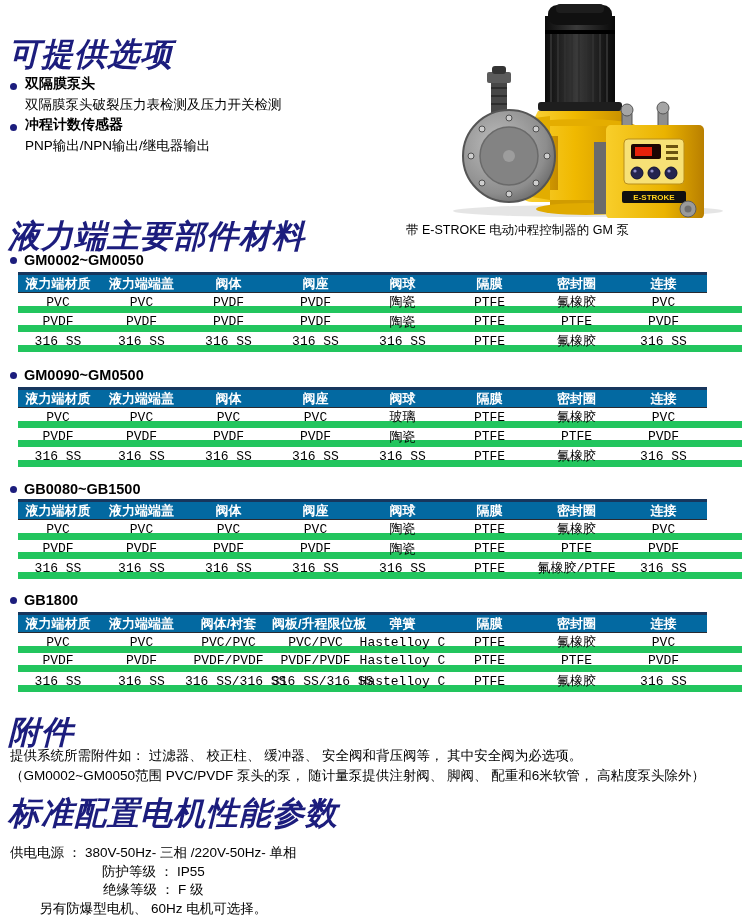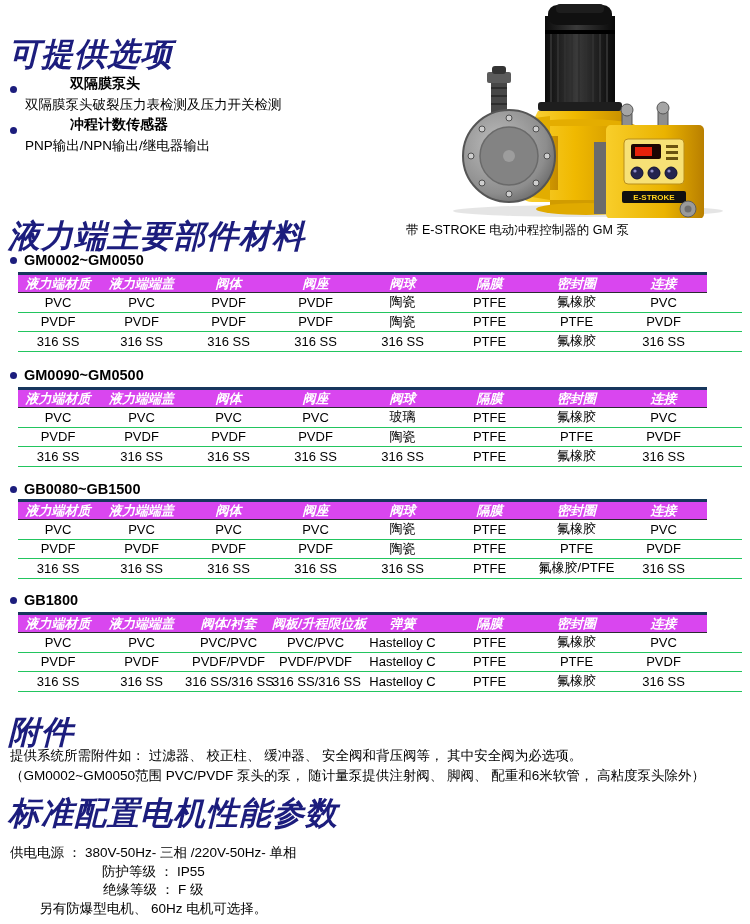--- a/index.html
+++ b/index.html
@@ -8,44 +8,43 @@
     font-family:"Liberation Sans","DejaVu Sans",sans-serif;color:#111;
   }
   
   .hsec{
     position:absolute;left:8px;margin:0;
     font-size:32px;font-weight:bold;font-style:italic;
     color:#1c1d7d;letter-spacing:1px;white-space:nowrap;
   }
   
   .opt{position:absolute;left:10px;}
-  .opt-row{display:flex;align-items:flex-end;margin-bottom:2px;gap:45px;}
+  .opt-row{display:flex;align-items:center;margin-bottom:2px;}
   .dot{width:7px;height:7px;border-radius:50%;background:#1c1d7d;margin:6px 8px 0 0;flex:0 0 auto;}
   .opt-label{font-size:14px;font-weight:bold;line-height:19px;color:#000;}
   .opt-detail{font-size:13.5px;line-height:19px;color:#000;margin:0 12px 1px 15px;}
   
   .figure{position:absolute;left:398px;top:4px;width:352px;height:240px;}
   .caption{position:absolute;left:8px;top:218px;font-size:12.5px;color:#000;white-space:nowrap;}
   
   .tsec-title{position:absolute;left:10px;display:flex;align-items:center;}
   .tsec-title .dot{margin:1px 7px 0 0;}
   .tsec-title span.tt{font-size:14.5px;font-weight:bold;color:#000;}
   .mtable{position:absolute;left:18px;width:724px;}
   .thead{
     display:grid;grid-template-columns:80px repeat(7,87px);
     width:689px;height:21px;align-items:center;
-    background:#d946ef;border-top:3px solid #17365d;border-bottom:1px solid #2a2a30;
+    background:#0369a1;border-top:3px solid #17365d;border-bottom:1px solid #2a2a30;
     box-sizing:border-box;
-    font-style:italic;
   }
   .th{color:#fff;font-weight:bold;font-size:13px;text-align:center;white-space:nowrap;}
   .trow{
     display:grid;grid-template-columns:80px repeat(7,87px) 35px;
     width:724px;height:19.5px;align-items:center;
-    border-bottom:1px solid #22c55e;box-sizing:border-box;
+    border-bottom:7px solid #22c55e;box-sizing:border-box;font-family:Liberation Mono, monospace;
   }
   .td{font-size:13px;color:#000;text-align:center;white-space:nowrap;}
   
   .para{position:absolute;left:10px;font-size:13.5px;line-height:20px;color:#000;margin:0;white-space:nowrap;}
   .mline{font-size:13.5px;line-height:18.5px;color:#000;white-space:nowrap;}
 </style>
 </head>
 <body>
 
 <div class="page">

